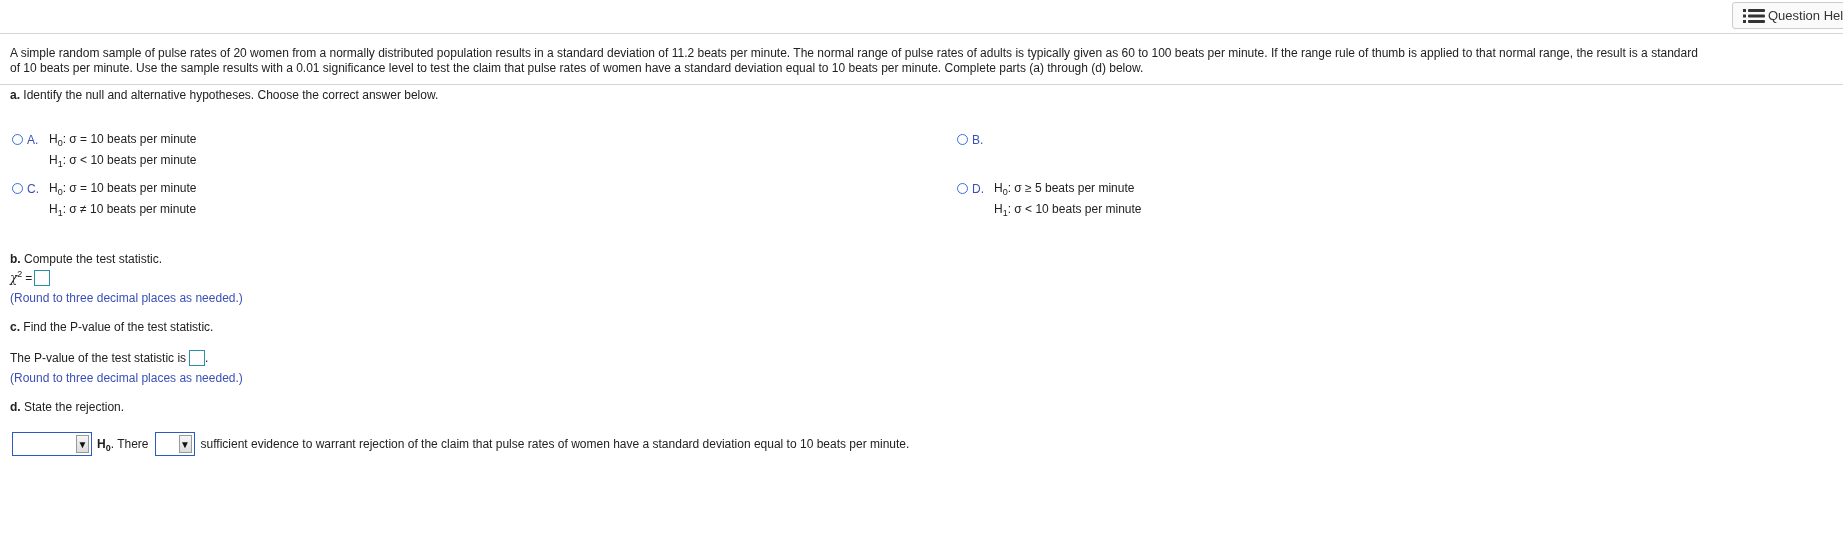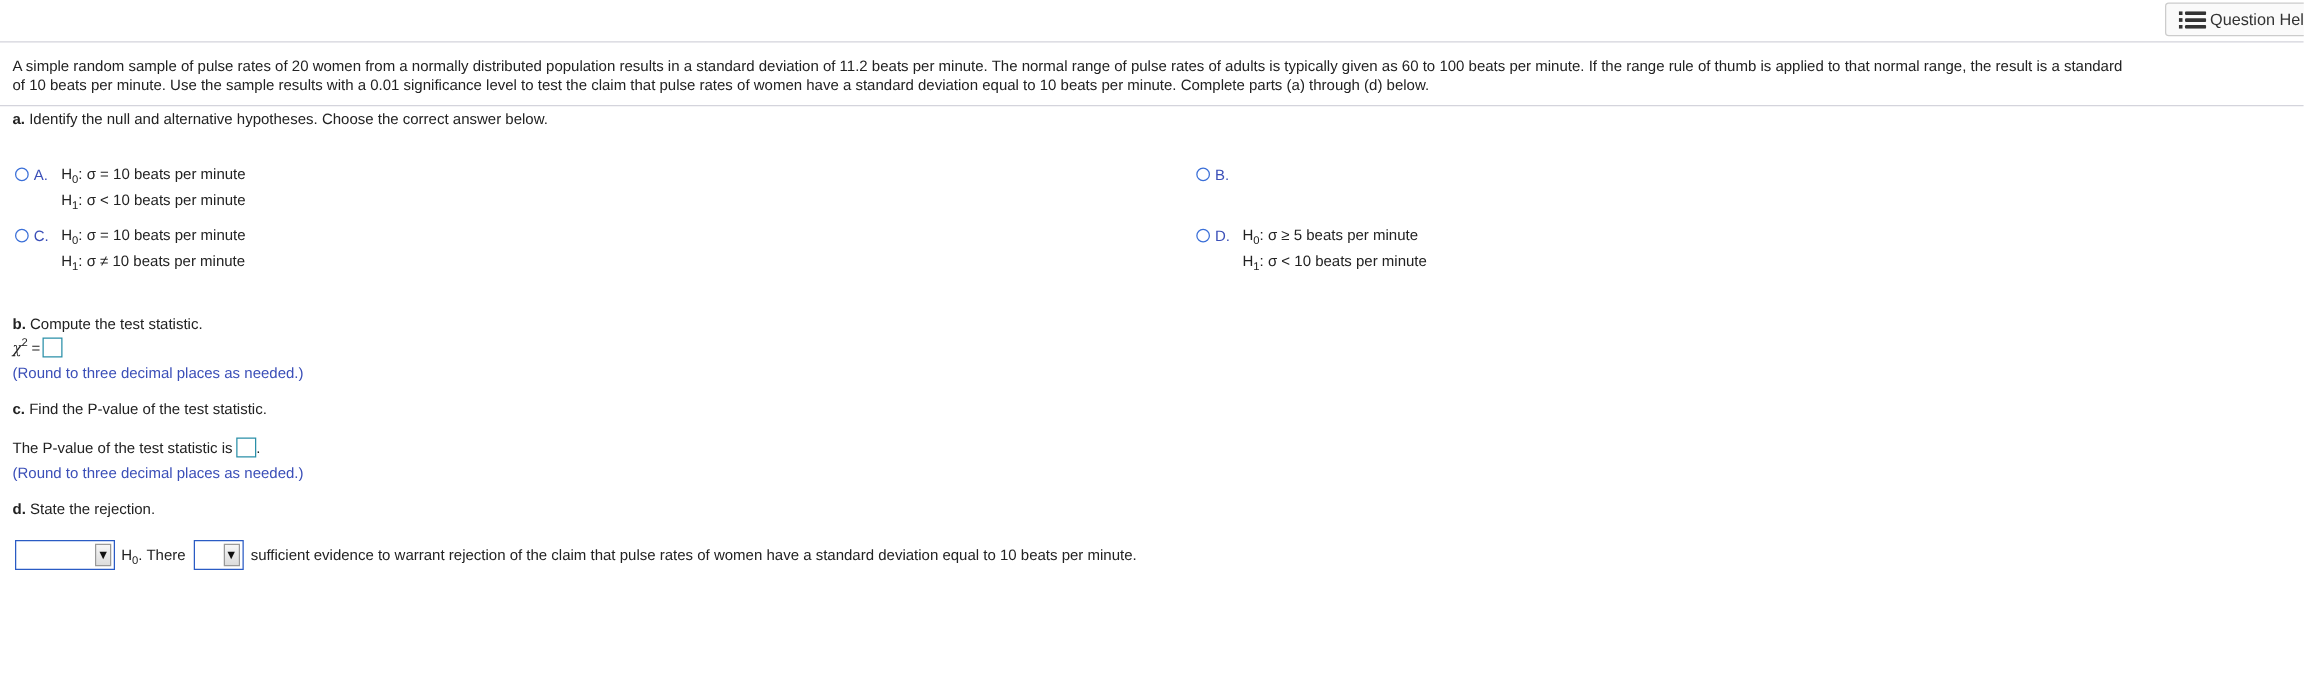--- a/index.html
+++ b/index.html
@@ -123,20 +123,20 @@
 <div class="part-label" style="top:400px;">
   <b>d.</b>
   <span>State the rejection.</span>
 </div>
 
 <div class="conclusion">
   <div class="dropdown" style="width:80px;">
     <span style="flex:1;"></span>
     <span class="dd-arrow">▼</span>
   </div>
-  <span style="margin-left:5px;"><span>H</span><sub>0</sub></span>
+  <span style="margin-left:5px;font-weight:bold;"><span>H</span><sub>0</sub></span>
   <span style="margin-right:6px;text-align:center;">. There</span>
   <div class="dropdown" style="width:40px;">
     <span style="flex:1;"></span>
     <span class="dd-arrow">▼</span>
   </div>
   <span style="margin-left:6px;">sufficient evidence to warrant rejection of the claim that pulse rates of women have a standard deviation equal to 10 beats per minute.</span>
 </div>
 
 </body></html>

